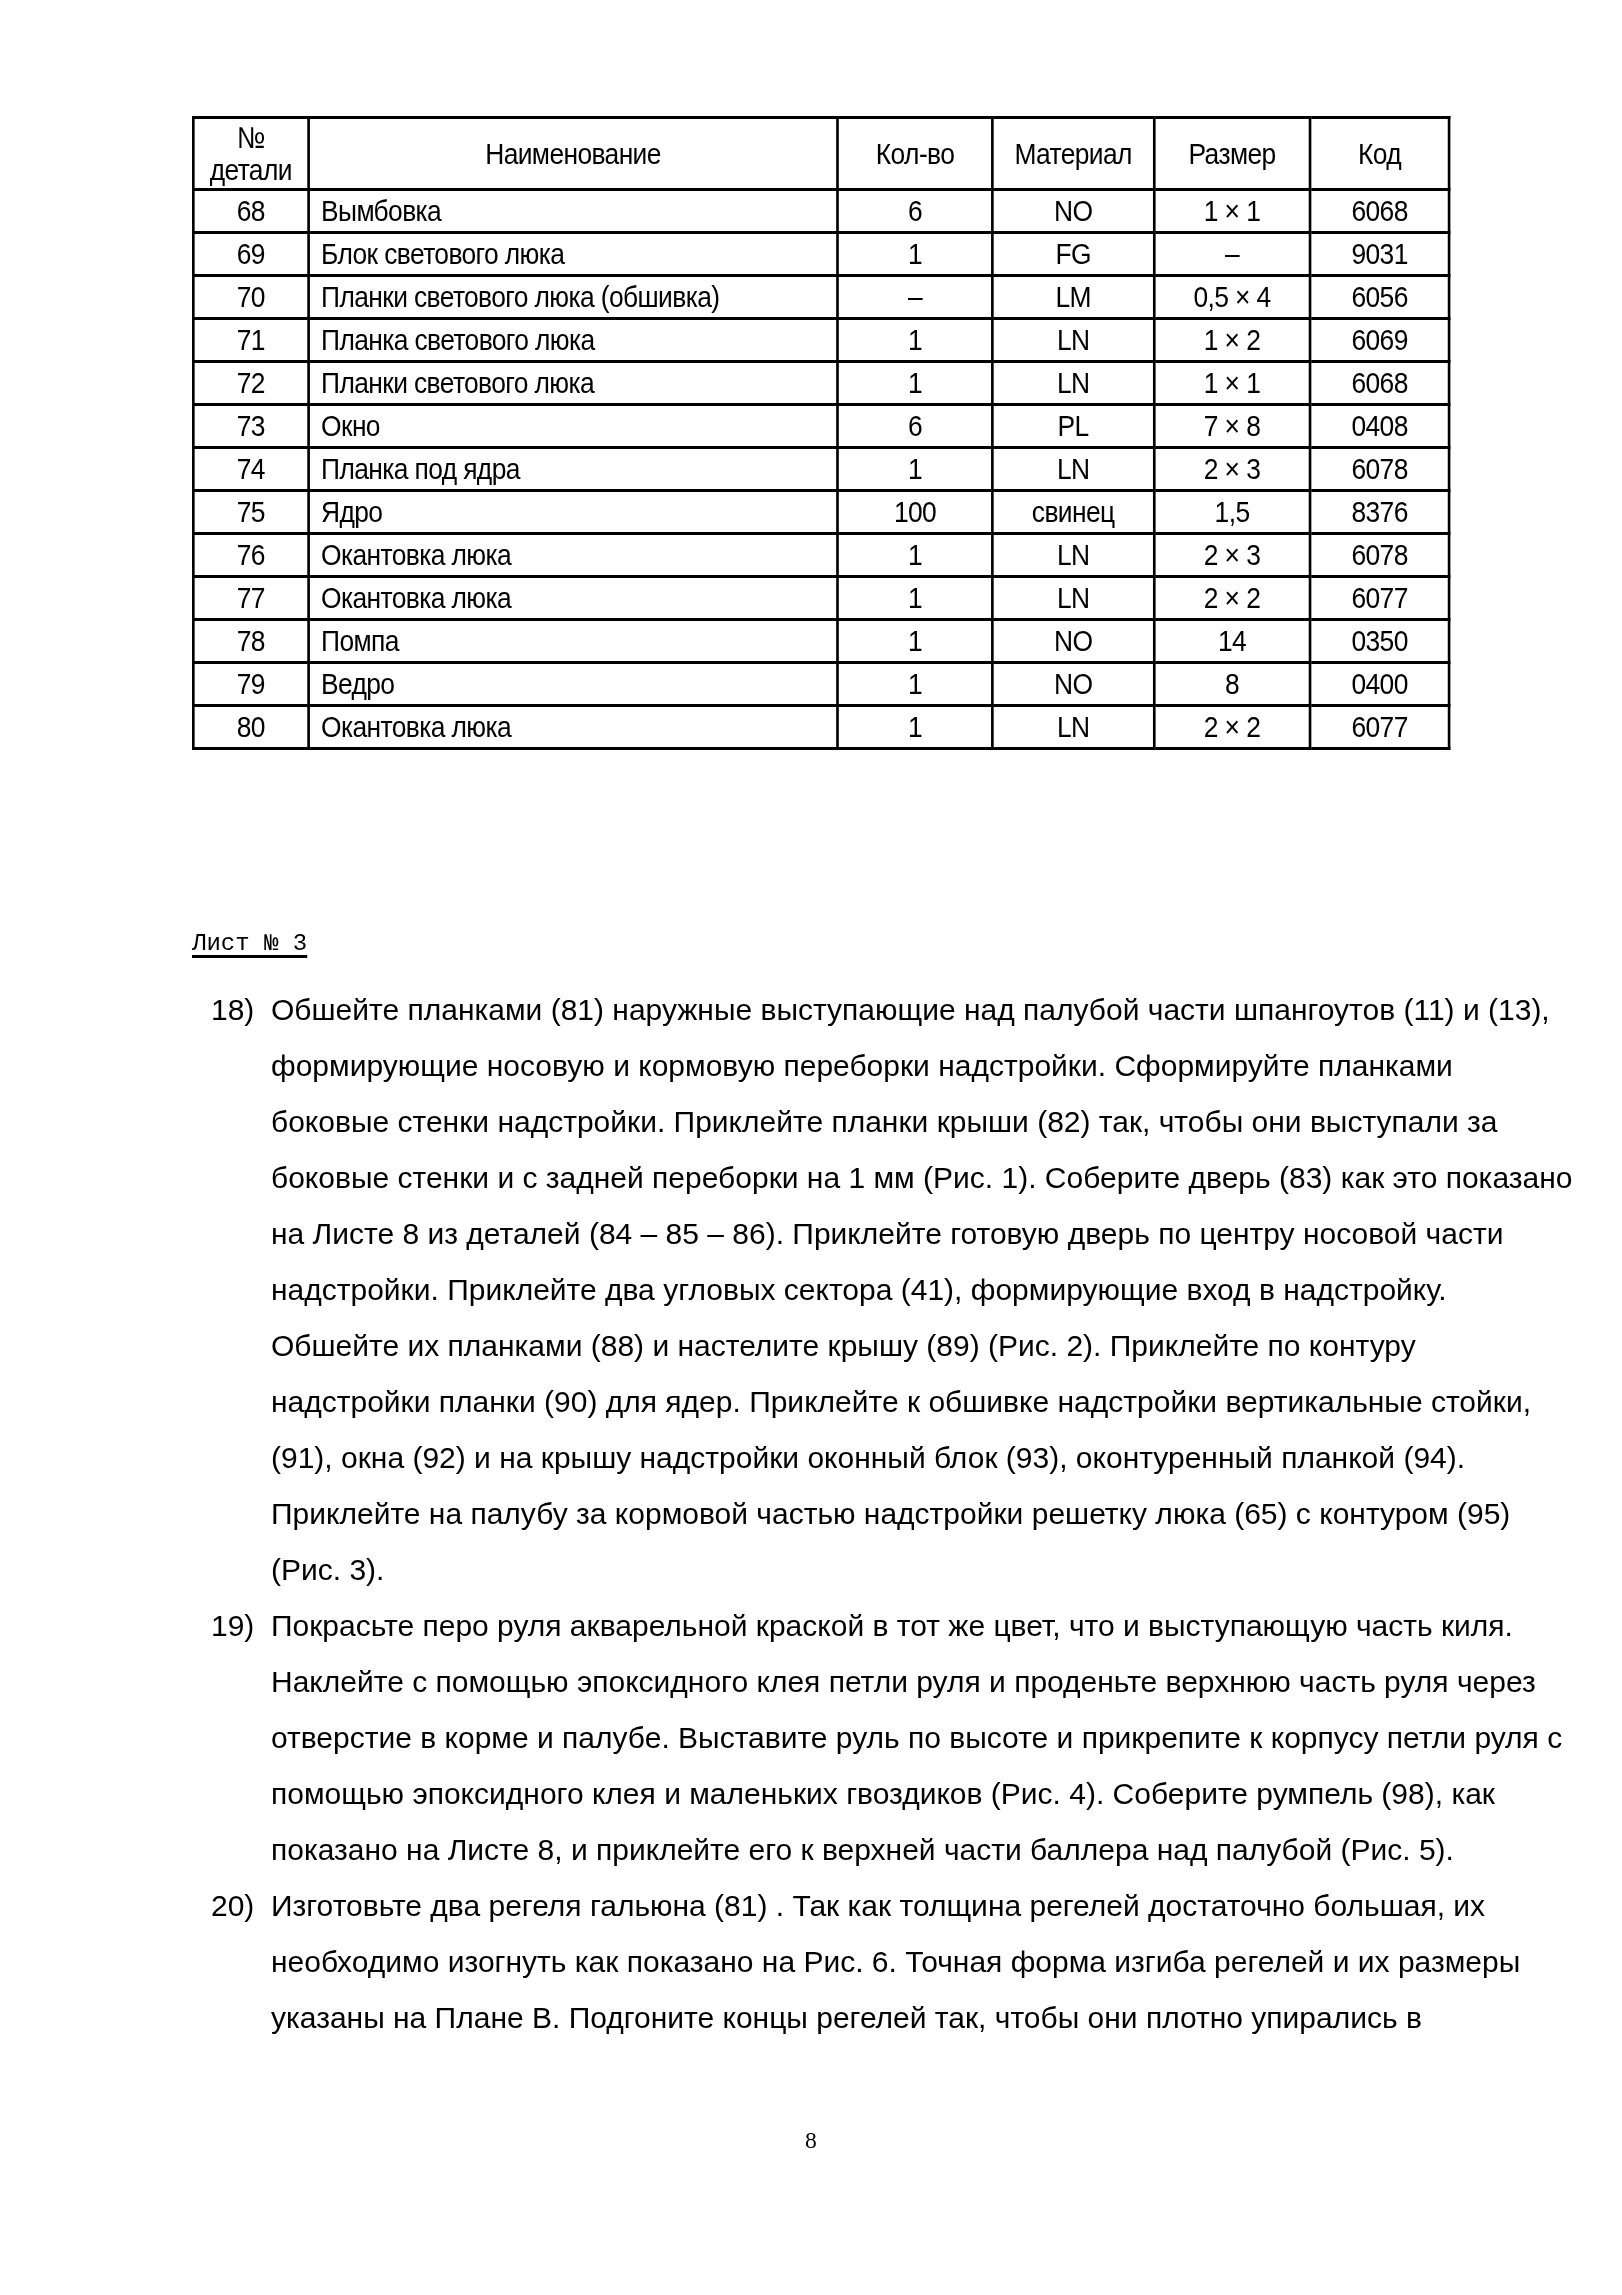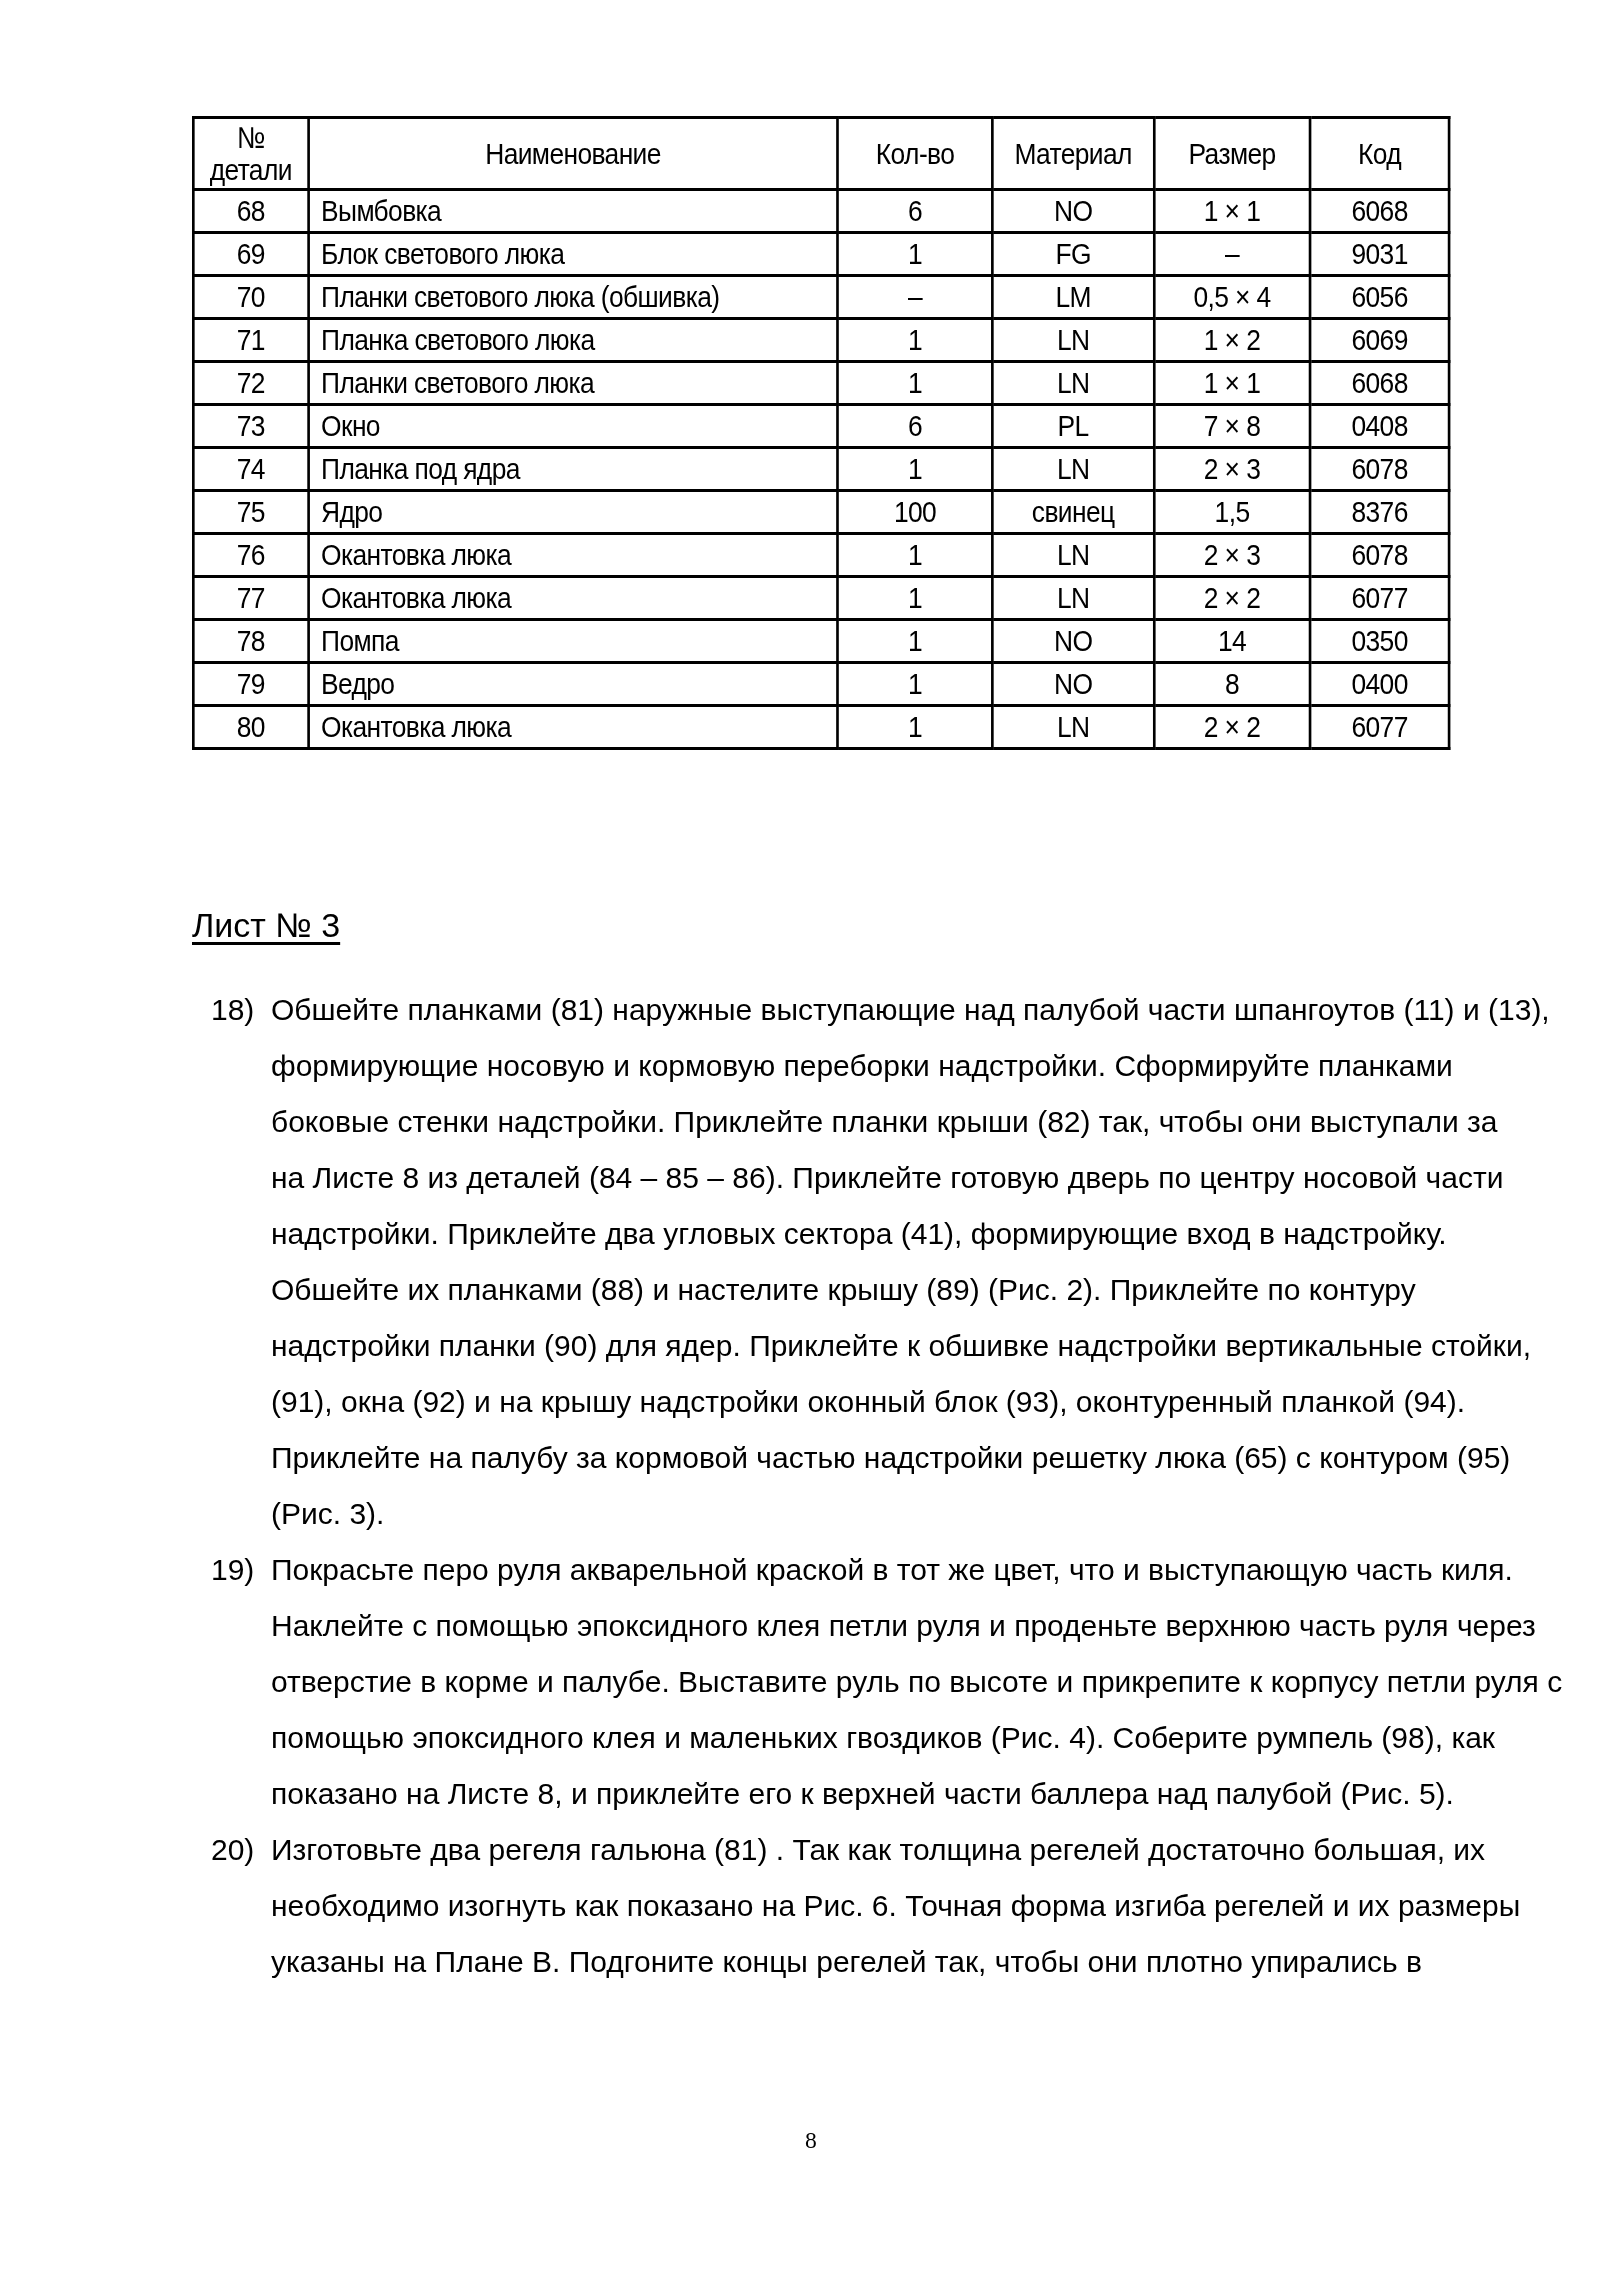--- a/index.html
+++ b/index.html
@@ -21,22 +21,22 @@
     text-align: center;
     white-space: nowrap;
   }
   .parts-table th { height: 69px; }
   .parts-table td { height: 40px; }
   .parts-table td.name { text-align: left; padding-left: 13px; }
   .col-no { width: 116px; } .col-name { width: 611px; } .col-qty { width: 172px; }
   .col-mat { width: 172px; } .col-size { width: 172px; } .col-code { width: 156px; }
 
   .sheet-heading {
-    position: absolute; left: 192px; top: 906px;
-    font-family: Liberation Sans, sans-serif; font-size: 34px;
+    position: absolute; left: 192px; top: 930px;
+    font-family: Liberation Mono, monospace; font-size: 24px;
     text-decoration: underline; text-underline-offset: 5.2px; text-decoration-thickness: 2.6px;
   }
   .steps {
     position: absolute; left: 192px; top: 982px; width: 1361px;
     font-family: Liberation Sans, sans-serif; font-size: 30px; line-height: 56px; margin-left: 19px;
   }
   .step { display: flex; }
   .step-num { width: 60px; flex: 0 0 60px; }
   .step-body { flex: 1; }
   .step-line { display: block; white-space: nowrap; }
@@ -172,20 +172,21 @@
 
 <div class="sheet-heading">Лист № 3</div>
 
 <div class="steps" id="steps">
     <div class="step">
       <div class="step-num">18)</div>
       <div class="step-body">
         <span class="step-line">Обшейте планками (81) наружные выступающие над палубой части шпангоутов (11) и (13),</span>
         <span class="step-line">формирующие носовую и кормовую переборки надстройки. Сформируйте планками</span>
         <span class="step-line">боковые стенки надстройки. Приклейте планки крыши (82) так, чтобы они выступали за</span>
+        <span class="step-line">боковые стенки и с задней переборки на 1 мм (Рис. 1). Соберите дверь (83) как это показано</span>
         <span class="step-line">на Листе 8 из деталей (84 – 85 – 86). Приклейте готовую дверь по центру носовой части</span>
         <span class="step-line">надстройки. Приклейте два угловых сектора (41), формирующие вход в надстройку.</span>
         <span class="step-line">Обшейте их планками (88) и настелите крышу (89) (Рис. 2). Приклейте по контуру</span>
         <span class="step-line">надстройки планки (90) для ядер. Приклейте к обшивке надстройки вертикальные стойки,</span>
         <span class="step-line">(91), окна (92) и на крышу надстройки оконный блок (93), оконтуренный планкой (94).</span>
         <span class="step-line">Приклейте на палубу за кормовой частью надстройки решетку люка (65) с контуром (95)</span>
         <span class="step-line">(Рис. 3).</span>
       </div>
     </div>
     <div class="step">

